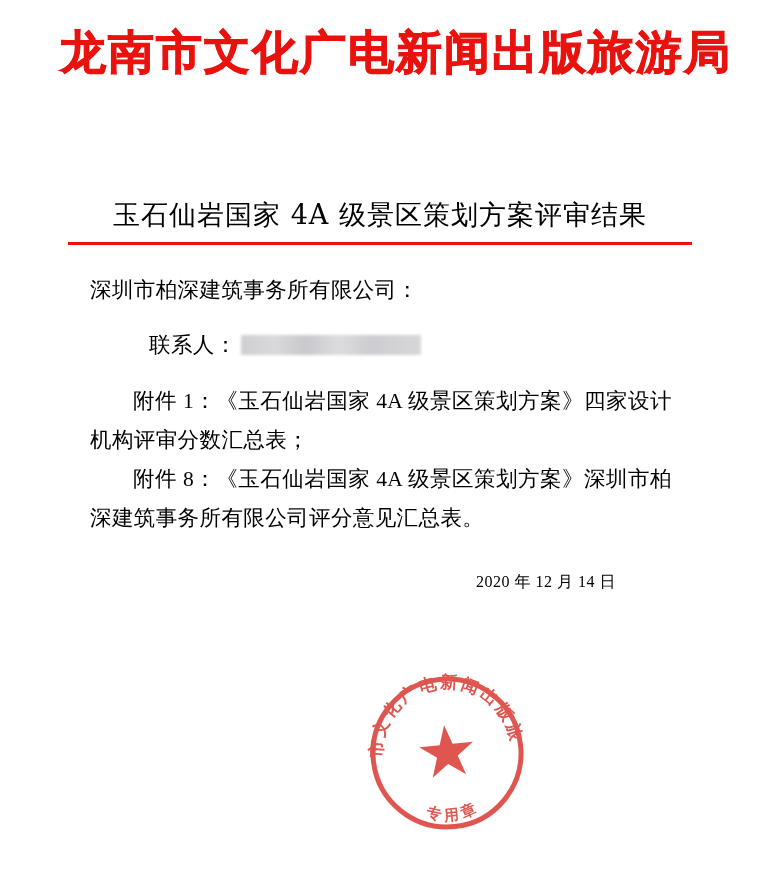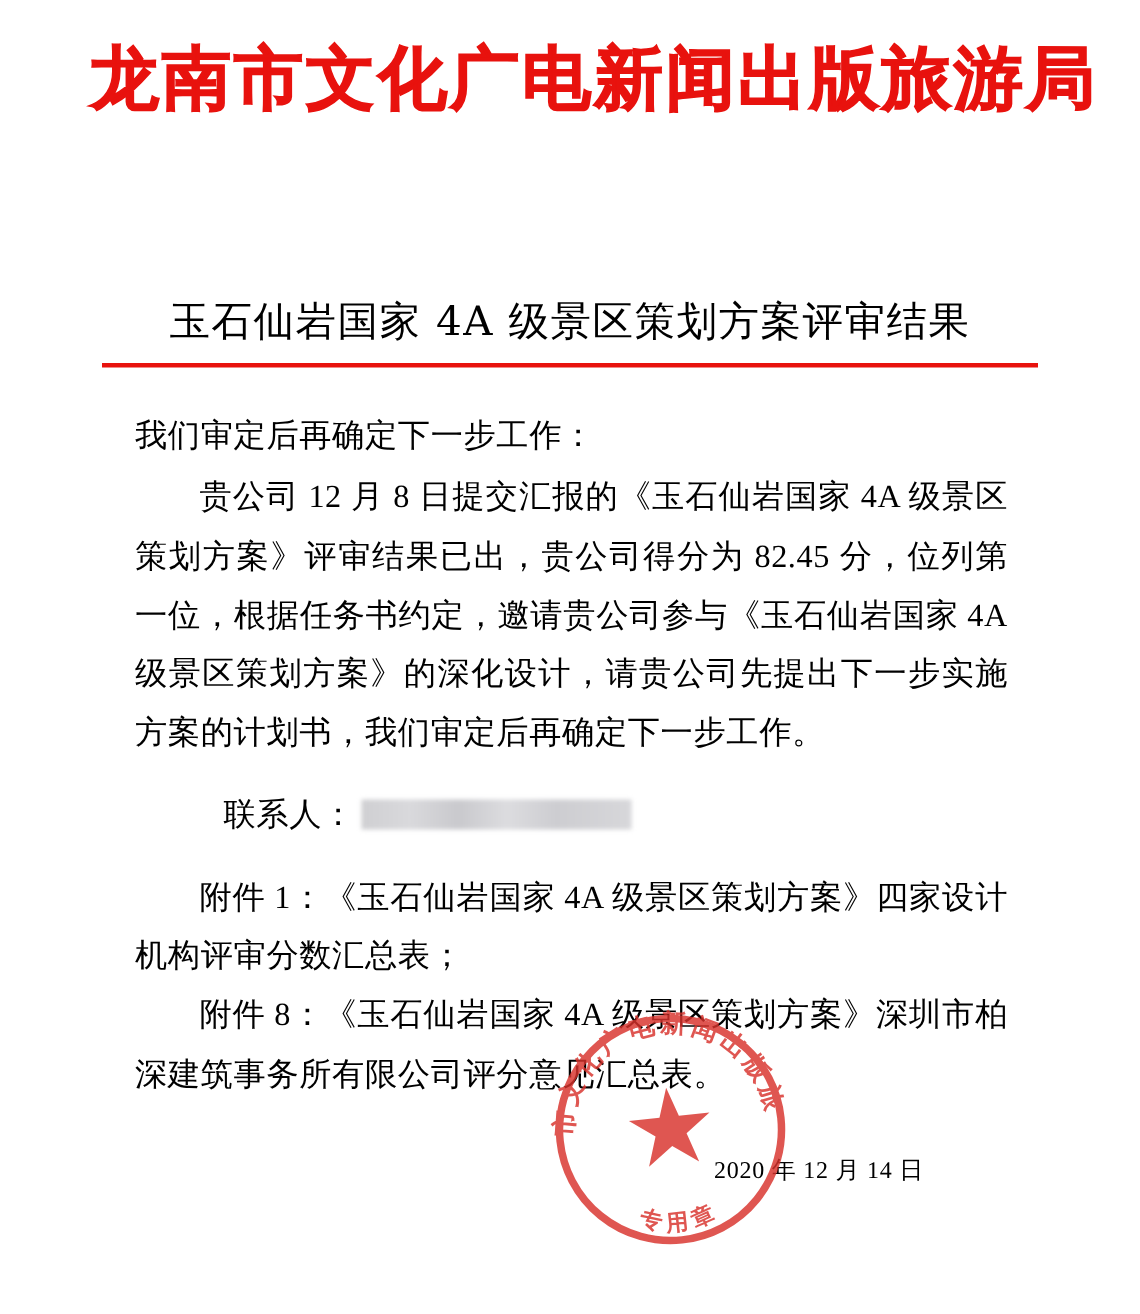--- a/index.html
+++ b/index.html
@@ -127,22 +127,21 @@
   <div class="letterhead">
     <div class="letterhead-title">龙南市文化广电新闻出版旅游局</div>
   </div>
   <div class="red-rule"></div>
 
   <div class="doc-title">
     <span>玉石仙岩国家 4A 级景区策划方案评审结果</span>
   </div>
 
   <div class="body-block">
-    <p class="salutation">我们审定后再确定下一步工作：</p>
-    <p class="para">贵公司 12 月 8 日提交汇报的《玉石仙岩国家 4A 级景区策划方案》评审结果已出，贵公司得分为 82.45 分，位列第一位，根据任务书约定，邀请贵公司参与《玉石仙岩国家 4A 级景区策划方案》的深化设计，请贵公司先提出下一步实施方案的计划书，我们审定后再确定下一步工作。</p>
+    <p class="salutation">深圳市柏深建筑事务所有限公司：</p>
     <p class="para-contact">
       <span>联系人：</span><span class="redaction"></span>
     </p>
     <p class="para">附件 1：《玉石仙岩国家 4A 级景区策划方案》四家设计机构评审分数汇总表；</p>
     <p class="para">附件 8：《玉石仙岩国家 4A 级景区策划方案》深圳市柏深建筑事务所有限公司评分意见汇总表。</p>
   </div>
 
   <div class="date-line">2020 年 12 月 14 日</div>
 
   <div class="seal">

